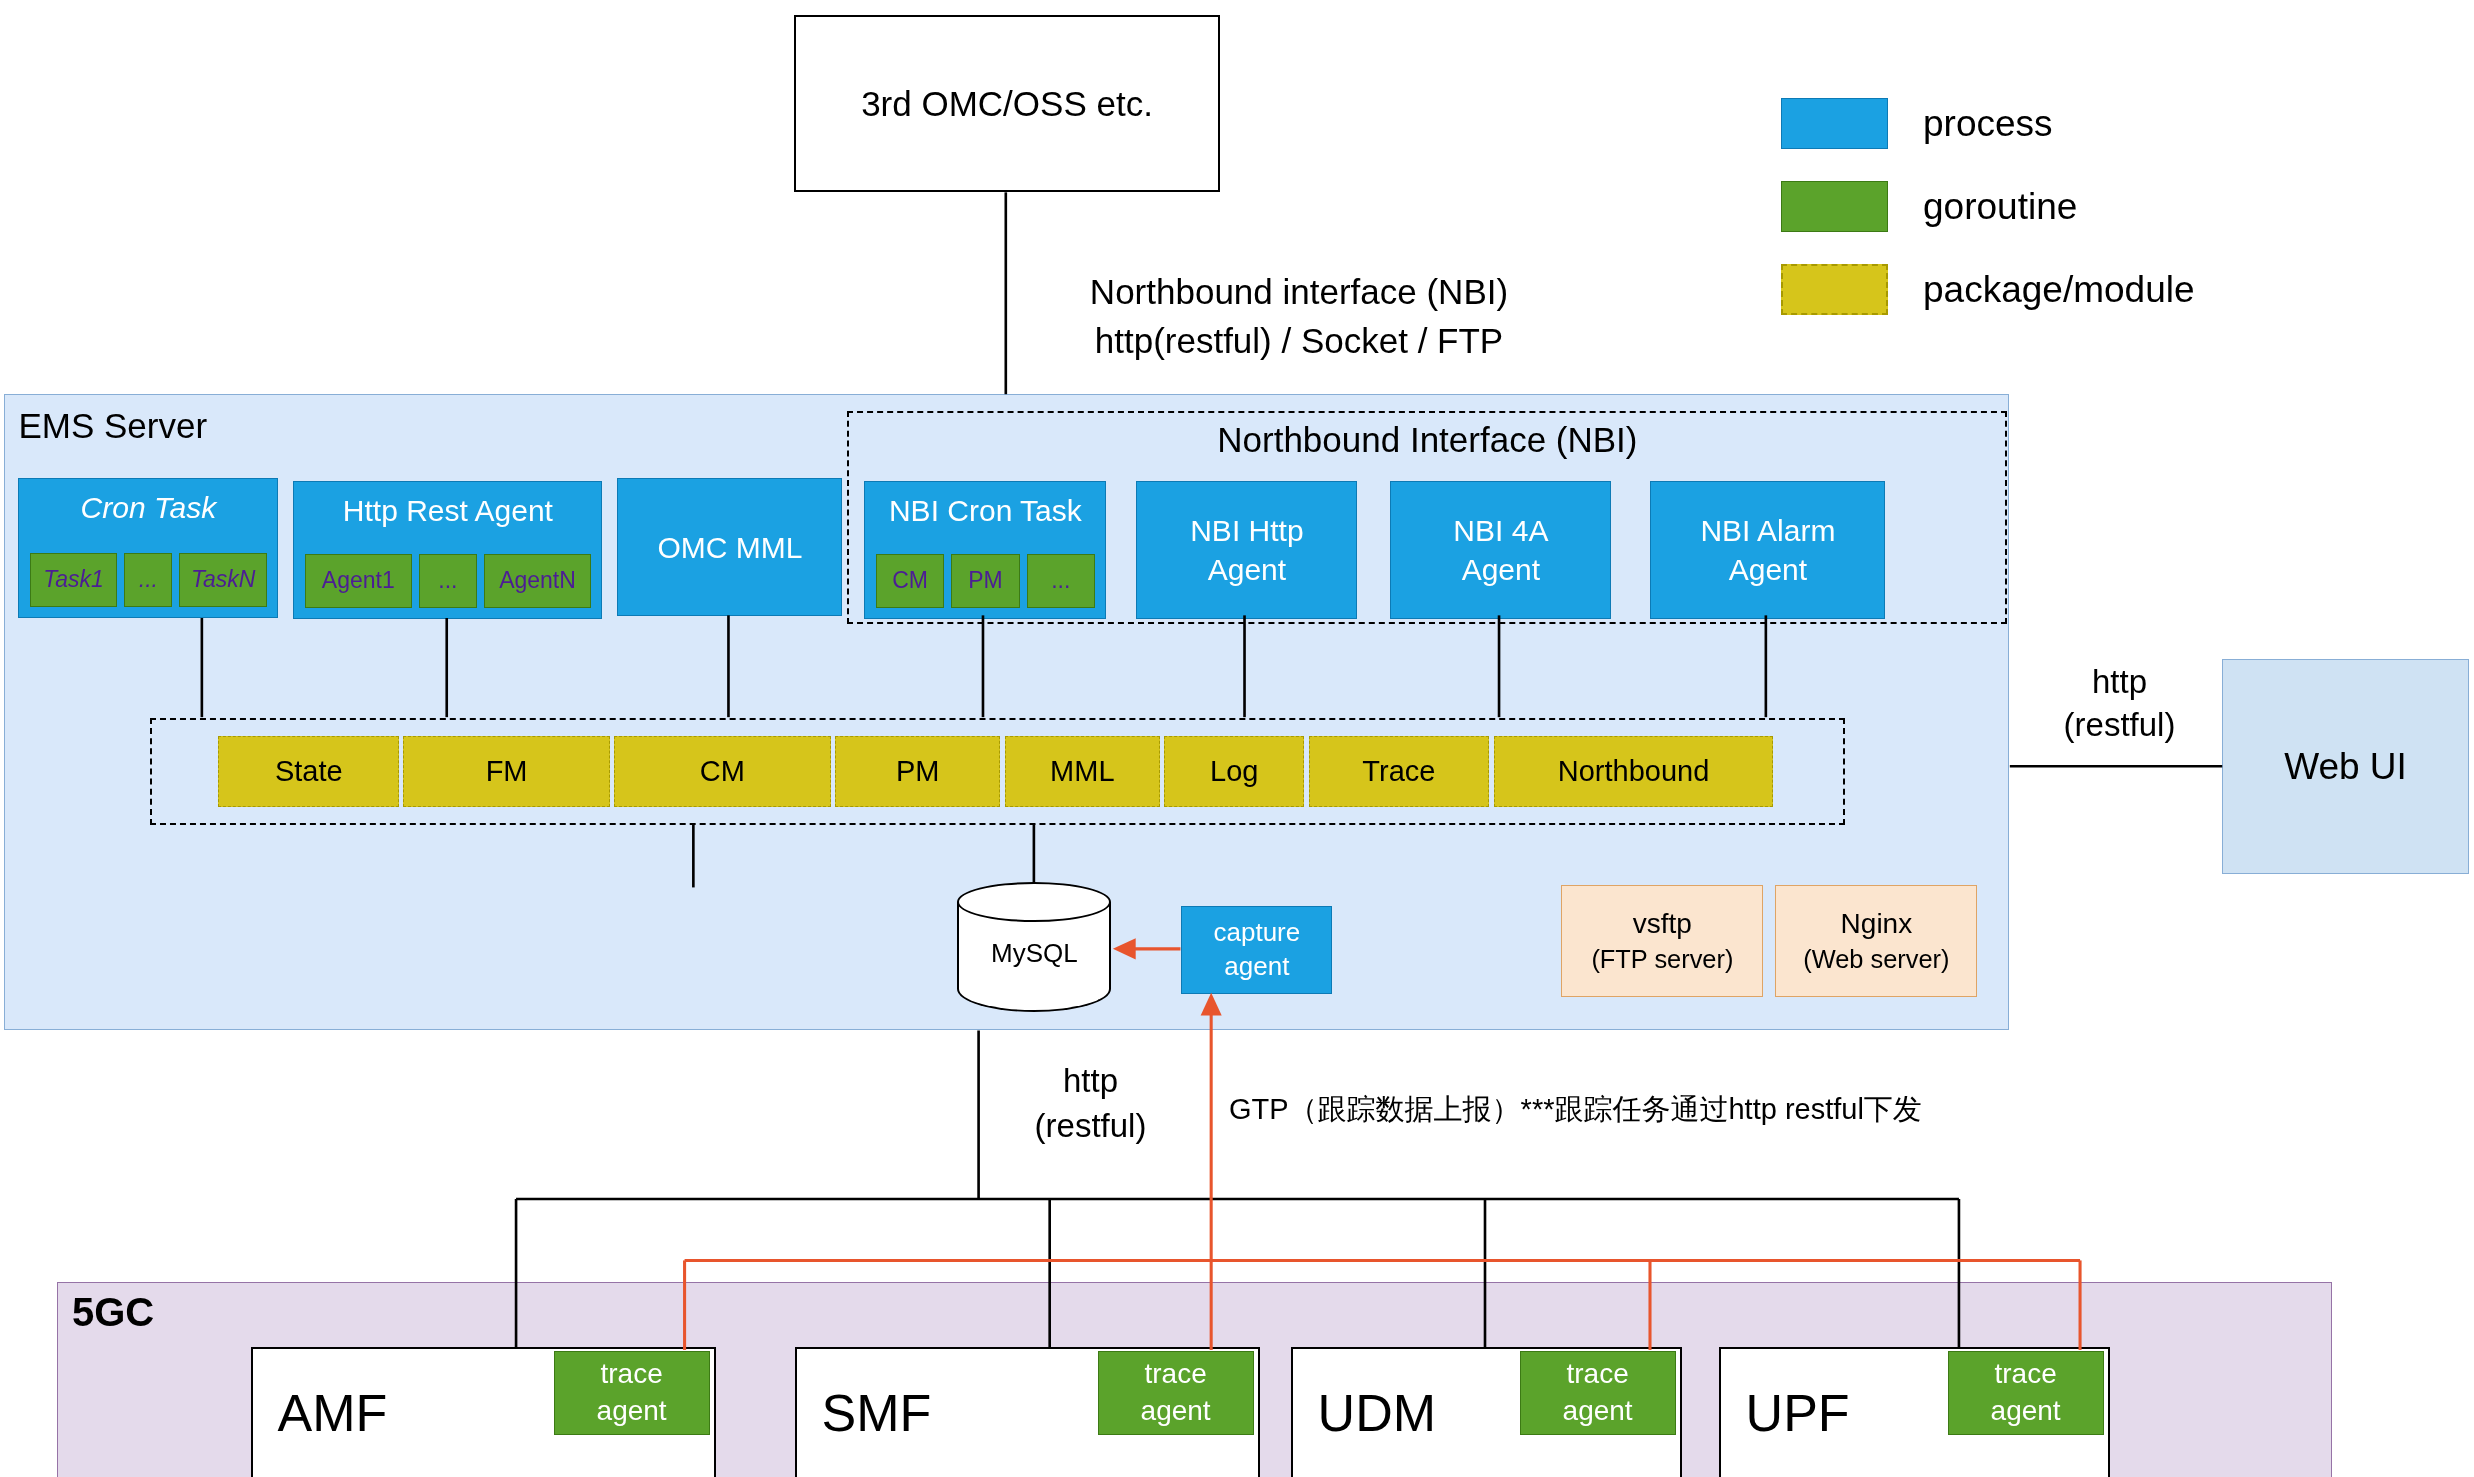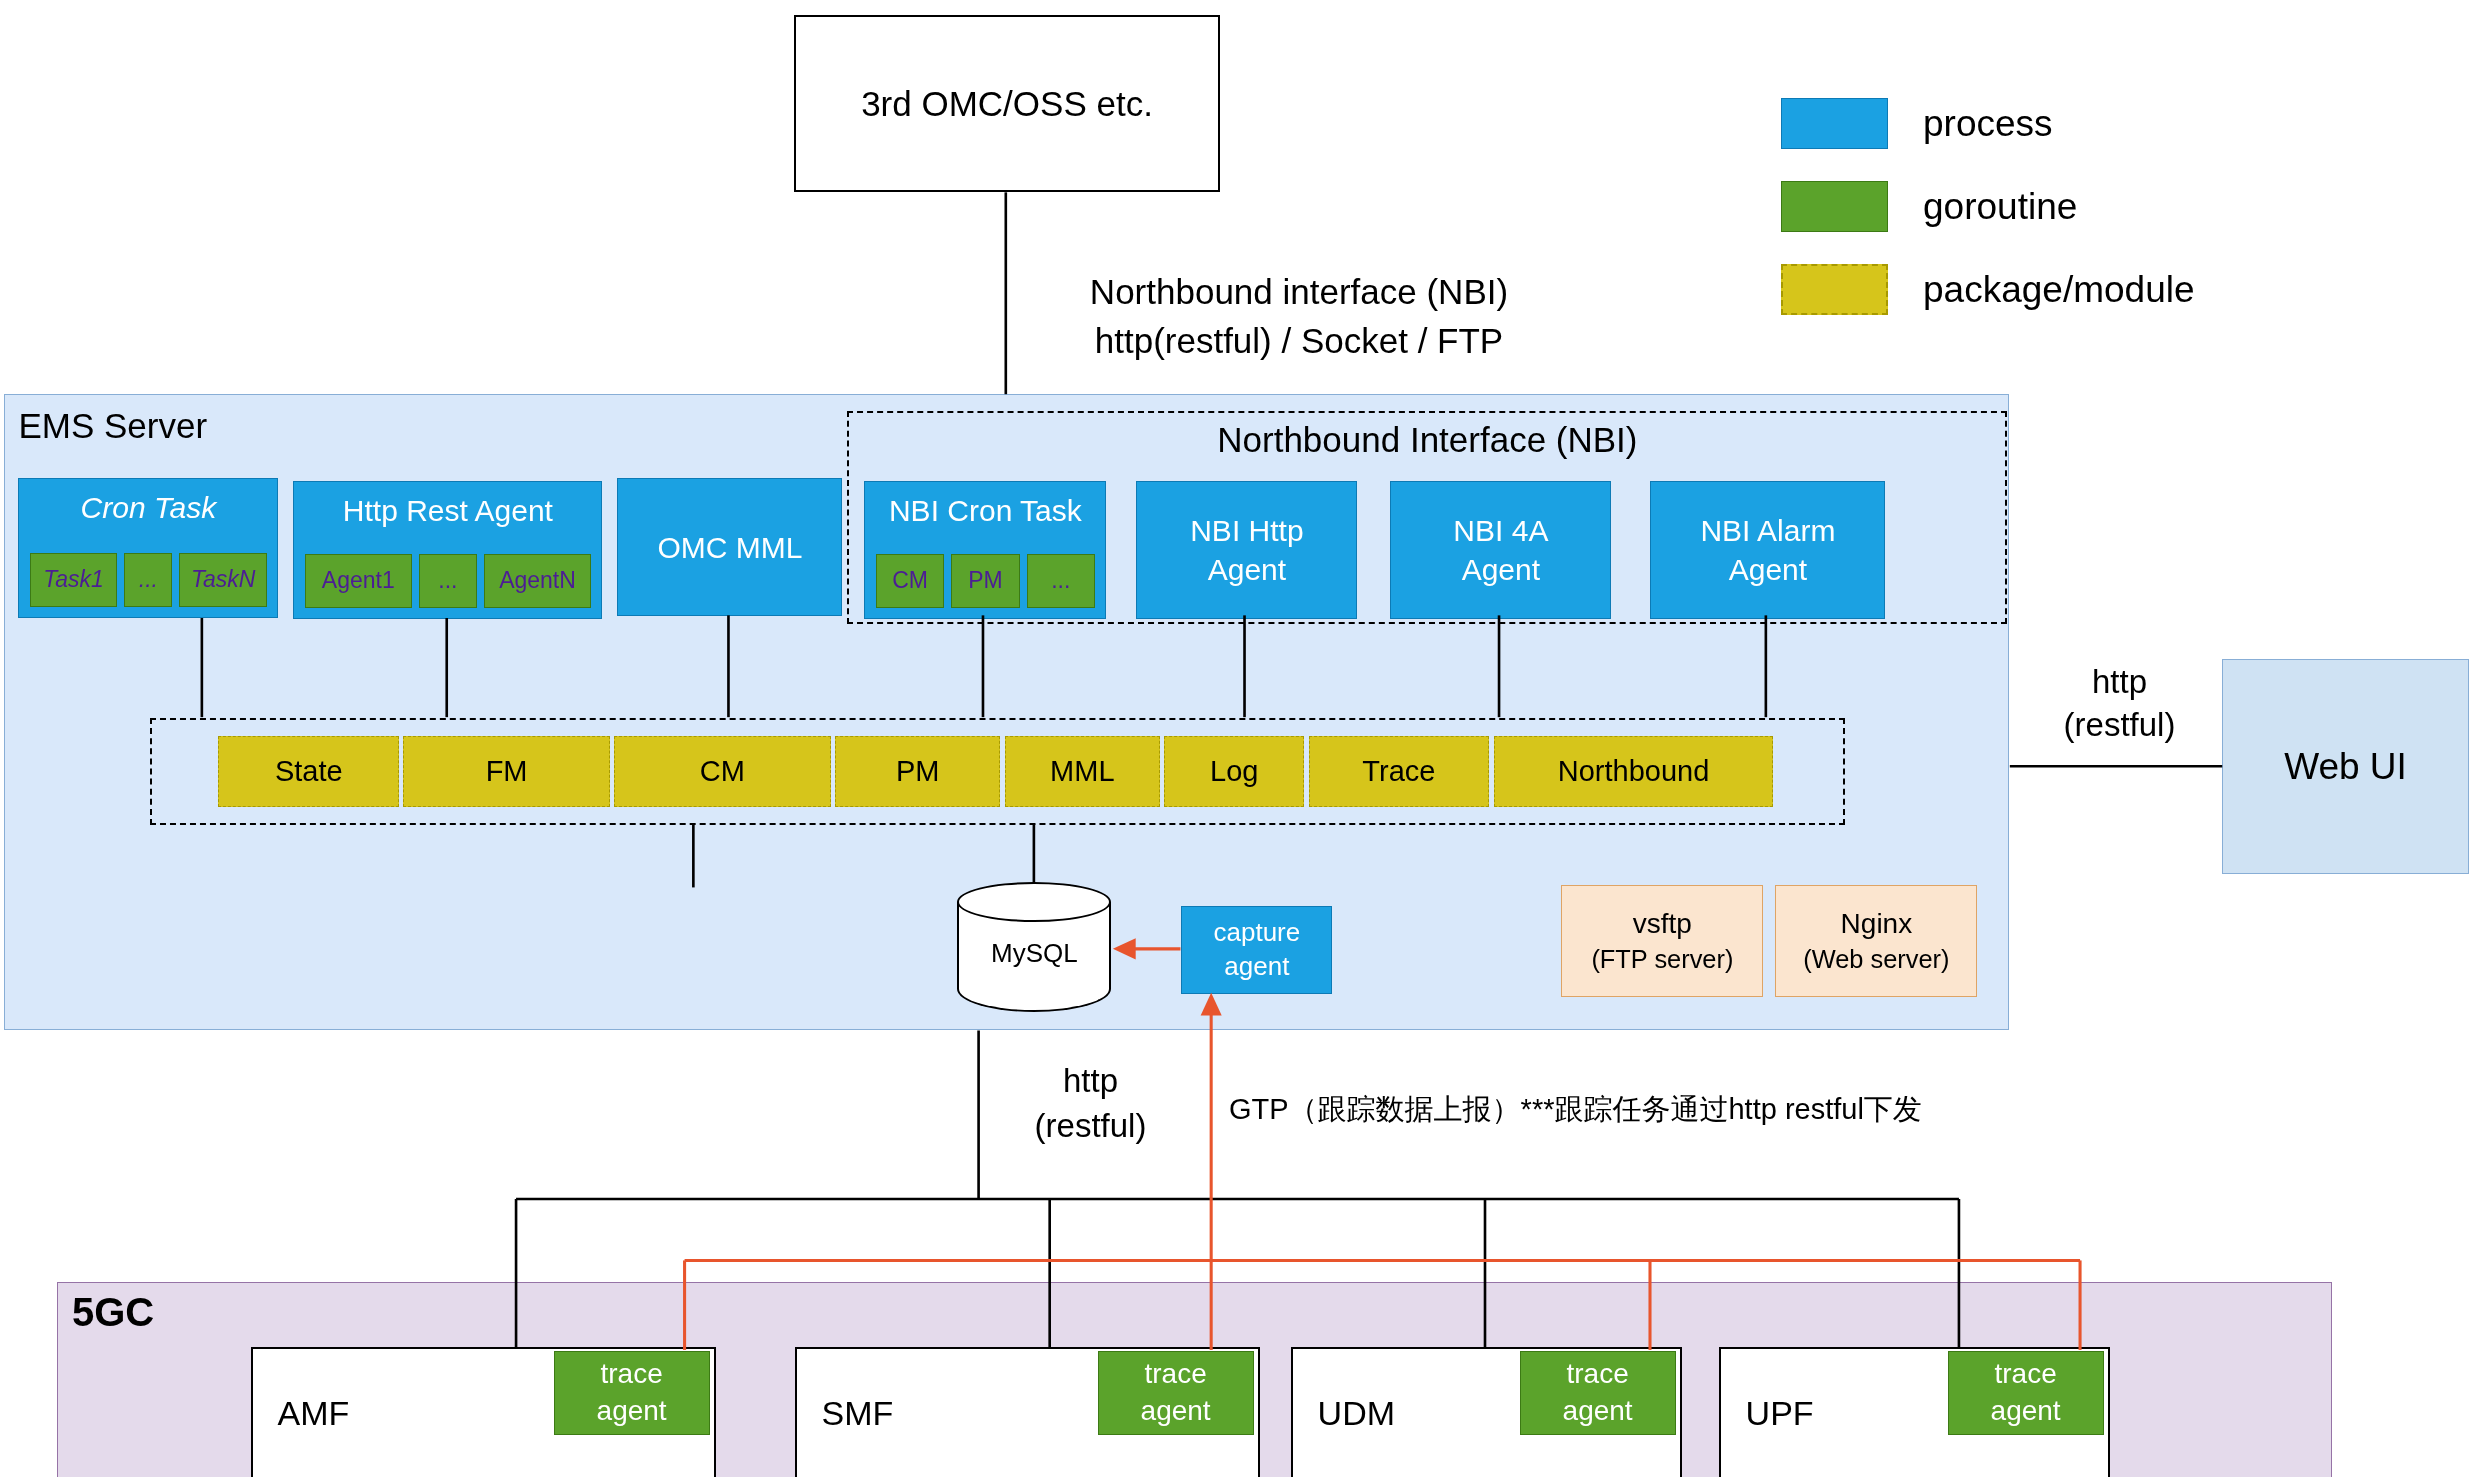--- a/index.html
+++ b/index.html
@@ -18,21 +18,21 @@
   .proc { position:absolute; background:var(--process,#1ba1e2); border:1.8px solid var(--process-border,#0d7ab5); color:#fff; }
   .ptitle { text-align:center; font-size:30px; margin-top:12.3px; }
   .proc-center { display:flex; align-items:center; justify-content:center; text-align:center; white-space:pre-line; font-size:30px; line-height:1.3; }
   .sub-row { position:absolute; left:10.5px; right:10.5px; bottom:10.5px; display:flex; gap:7px; }
   .sub { background:var(--goroutine,#5ba32b); border:1.8px solid var(--goroutine-border,#3c7a14); color:#4c1d95; font-size:23px; display:flex; align-items:center; justify-content:center; height:54px; }
   .mod { background:var(--module,#d6c51b); border:1.8px dashed var(--module-border,#a89a00); display:flex; align-items:center; justify-content:center; font-size:29px; color:#000; }
   .server { position:absolute; width:202px; height:112px; background:var(--server-fill,#fbe5cf); border:1.8px solid var(--server-border,#dfa465); display:flex; flex-direction:column; align-items:center; justify-content:center; gap:5.3px; }
   .server .s1 { font-size:28px; }
   .server .s2 { font-size:25.4px; }
   .nf { position:absolute; height:132px; background:#fff; border:2.6px solid #000; }
-  .nf .nfname { position:absolute; left:24.6px; top:50%; transform:translateY(-50%); font-size:34px; }
+  .nf .nfname { position:absolute; left:24.6px; top:50%; transform:translateY(-50%); font-size:52px; }
   .trace { position:absolute; top:1.8px; right:4.4px; width:156px; height:84px; background:var(--goroutine,#5ba32b); border:1.8px solid var(--goroutine-border,#3c7a14); color:#fff; font-size:28px; line-height:1.3; display:flex; align-items:center; justify-content:center; text-align:center; white-space:pre-line; }
 
   
   #extBox { left:794px; top:7px; width:426px; height:177px; font-size:35px; }
   #legend { position:absolute; left:1781px; top:90px; display:flex; flex-direction:column; gap:32px; }
   .lrow { display:flex; align-items:center; gap:35px; }
   .lswatch { width:107px; height:51px; flex:0 0 auto; }
   .sw-process { background:var(--process,#1ba1e2); border:1.8px solid var(--process-border,#0d7ab5); }
   .sw-goroutine { background:var(--goroutine,#5ba32b); border:1.8px solid var(--goroutine-border,#3c7a14); }
   .sw-package { background:var(--module,#d6c51b); border:2.6px dashed var(--module-border,#a89a00); }

